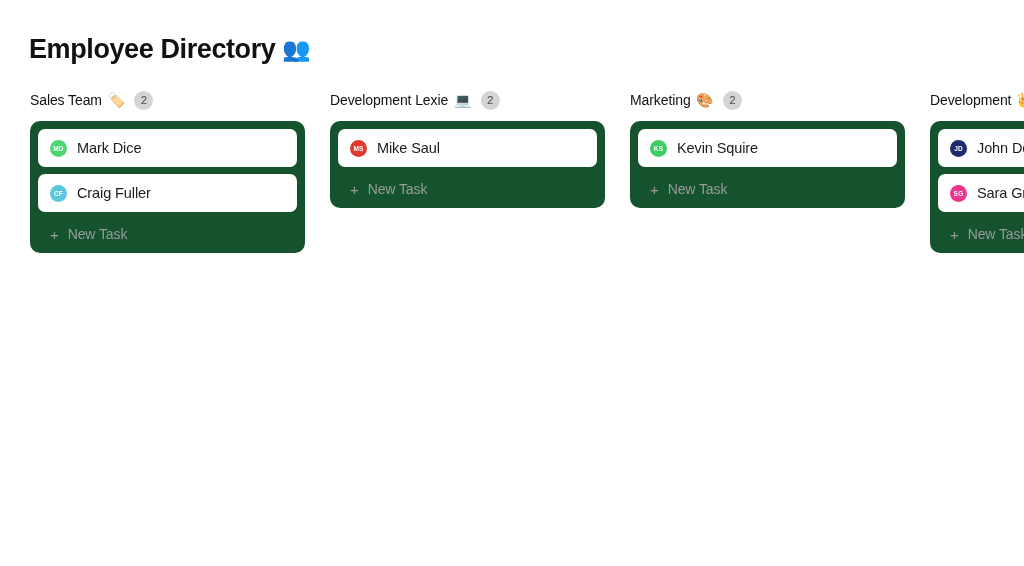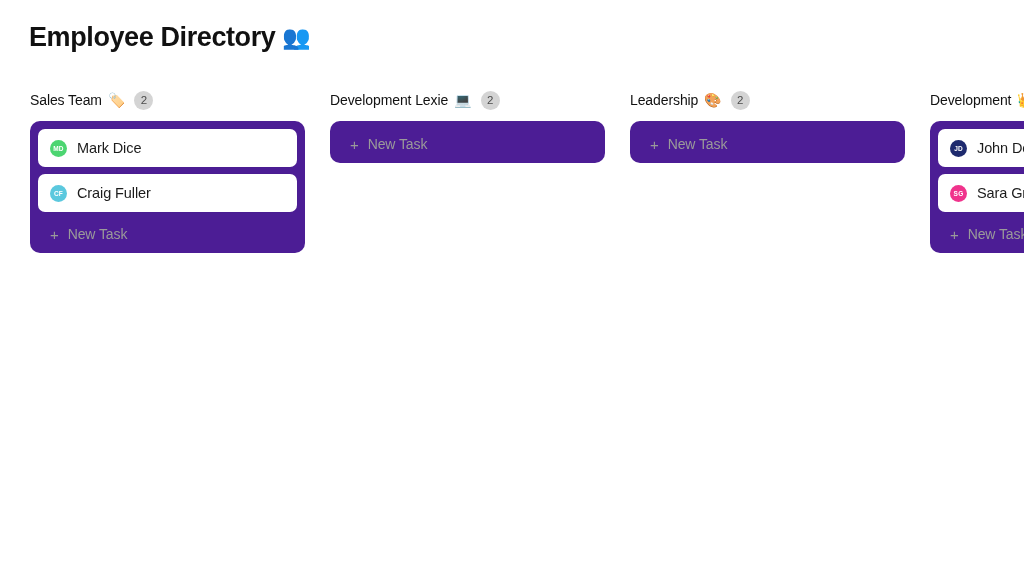--- a/index.html
+++ b/index.html
@@ -11,21 +11,21 @@
     width: 1024px;
     height: 566px;
     overflow: hidden;
     font-family: "Liberation Sans", sans-serif;
     -webkit-font-smoothing: antialiased;
   }
 
   #page-title {
     position: absolute;
     left: 29px;
-    top: 20px;
+    top: 32px;
     font-size: 27px;
     font-weight: bold;
     color: #111111;
     letter-spacing: -0.4px;
     white-space: nowrap;
     line-height: 34px;
   }
   #page-title .title-emoji {
     font-family: "DejaVu Sans", sans-serif;
     font-size: 23px;
@@ -79,21 +79,21 @@
     background: #d4d4d4;
     color: #4b4b4b;
     font-size: 11.5px;
     display: flex;
     align-items: center;
     justify-content: center;
     flex: 0 0 19px;
   }
 
   .column-body {
-    background: #4c1d95;
+    background: #14532d;
     border-radius: 10px;
     padding: 8px 8px 4px 8px;
     box-sizing: border-box;
   }
 
   .task-card {
     background: #ffffff;
     border-radius: 7px;
     height: 38px;
     display: flex;
@@ -171,33 +171,41 @@
         </div>
       </div>
     </div>
     <div class="column">
       <div class="column-header">
         <span class="column-title">Development Lexie</span>
         <span class="column-emoji">💻</span>
         <span class="count-badge">2</span>
       </div>
       <div class="column-body">
-        <div class="new-task">
-          <span class="plus-icon">+</span>
-          <span>New Task</span>
-        </div>
-      </div>
-    </div>
-    <div class="column">
-      <div class="column-header">
-        <span class="column-title">Leadership</span>
+        <div class="task-card">
+          <span class="avatar" style="background: rgb(224, 58, 47);">MS</span>
+          <span class="task-name">Mike Saul</span>
+        </div>
+        <div class="new-task">
+          <span class="plus-icon">+</span>
+          <span>New Task</span>
+        </div>
+      </div>
+    </div>
+    <div class="column">
+      <div class="column-header">
+        <span class="column-title">Marketing</span>
         <span class="column-emoji">🎨</span>
         <span class="count-badge">2</span>
       </div>
       <div class="column-body">
+        <div class="task-card">
+          <span class="avatar" style="background: rgb(63, 206, 99);">KS</span>
+          <span class="task-name">Kevin Squire</span>
+        </div>
         <div class="new-task">
           <span class="plus-icon">+</span>
           <span>New Task</span>
         </div>
       </div>
     </div>
     <div class="column">
       <div class="column-header">
         <span class="column-title">Development</span>
         <span class="column-emoji">👑</span>

